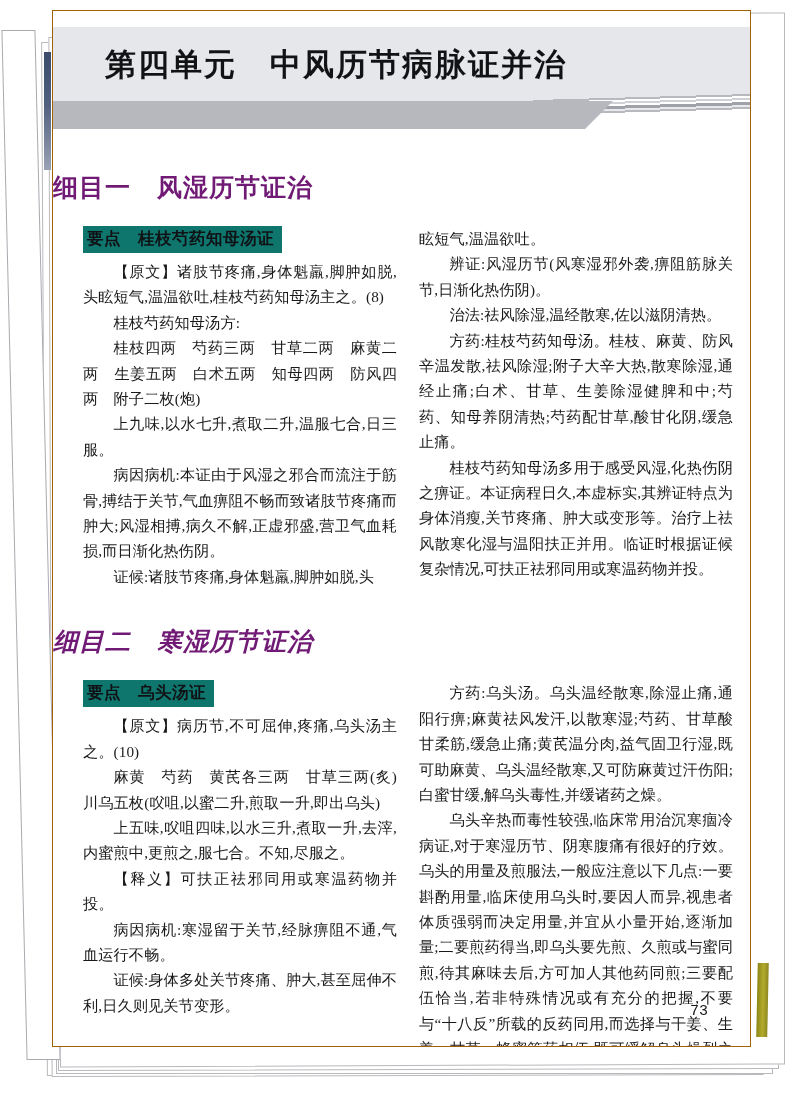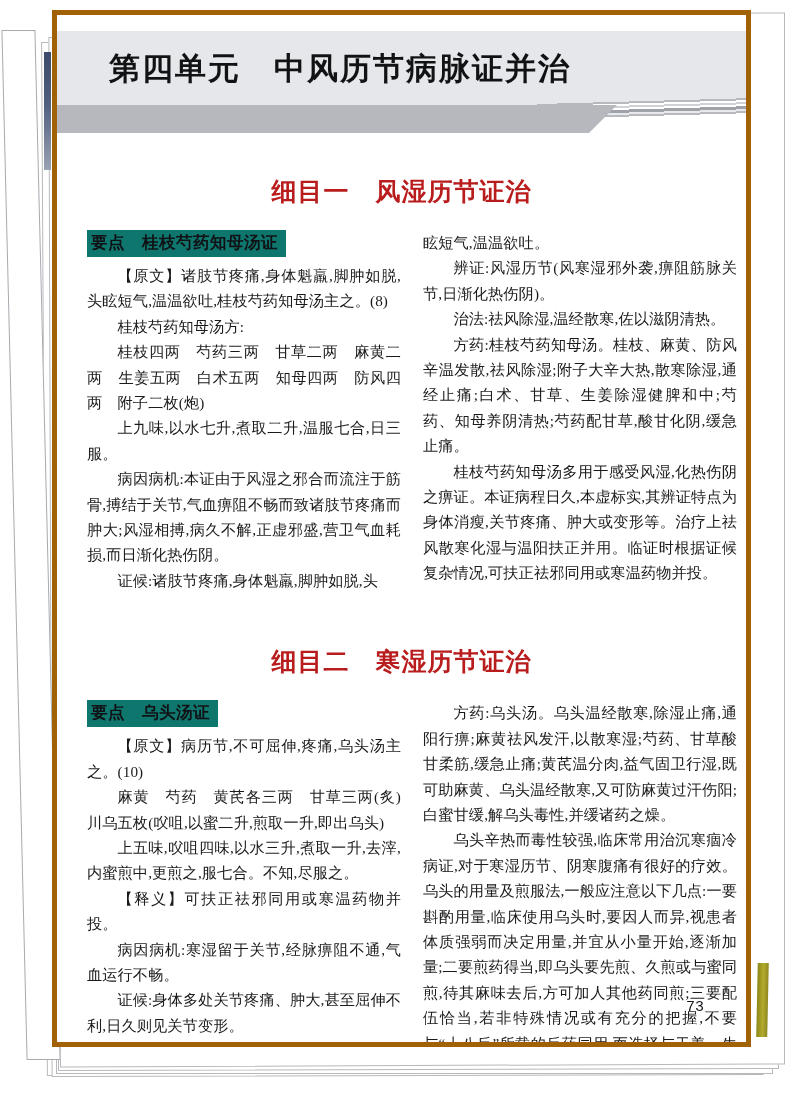--- a/index.html
+++ b/index.html
@@ -70,21 +70,21 @@
   }
 
   
   .page {
     position: absolute;
     left: 52px;
     top: 10px;
     width: 699px;
     height: 1037px;
     background: #ffffff;
-    border: 5px solid #a16207;
+    border: 1px solid #a16207;
     box-sizing: border-box;
     overflow: hidden;
   }
 
   
   .unit-header {
     position: relative;
     height: 118px;
   }
   .header-plate {
@@ -130,30 +130,30 @@
     font-family: "Liberation Sans", "DejaVu Sans", sans-serif;
     font-weight: bold;
     font-size: 31px;
     letter-spacing: 2px;
     color: #111214;
     white-space: pre;
   }
 
   
   .section-title {
-    text-align: center;
+    text-align: left;
     font-family: "Liberation Sans", "DejaVu Sans", sans-serif;
     font-weight: bold;
     font-size: 25px;
     letter-spacing: 1px;
-    color: #b91c1c;
+    color: #701a75;
     white-space: pre;
   }
   .sec1-title { margin: 42px 0 0 0; }
-  .sec2-title { margin: 52px 0 0 0; }
+  .sec2-title { margin: 36px 0 0 0; font-style: italic; }
 
   
   .columns {
     display: flex;
     gap: 22px;
     padding: 0 30px;
     margin-top: 22px;
     box-sizing: border-box;
   }
   .col {

